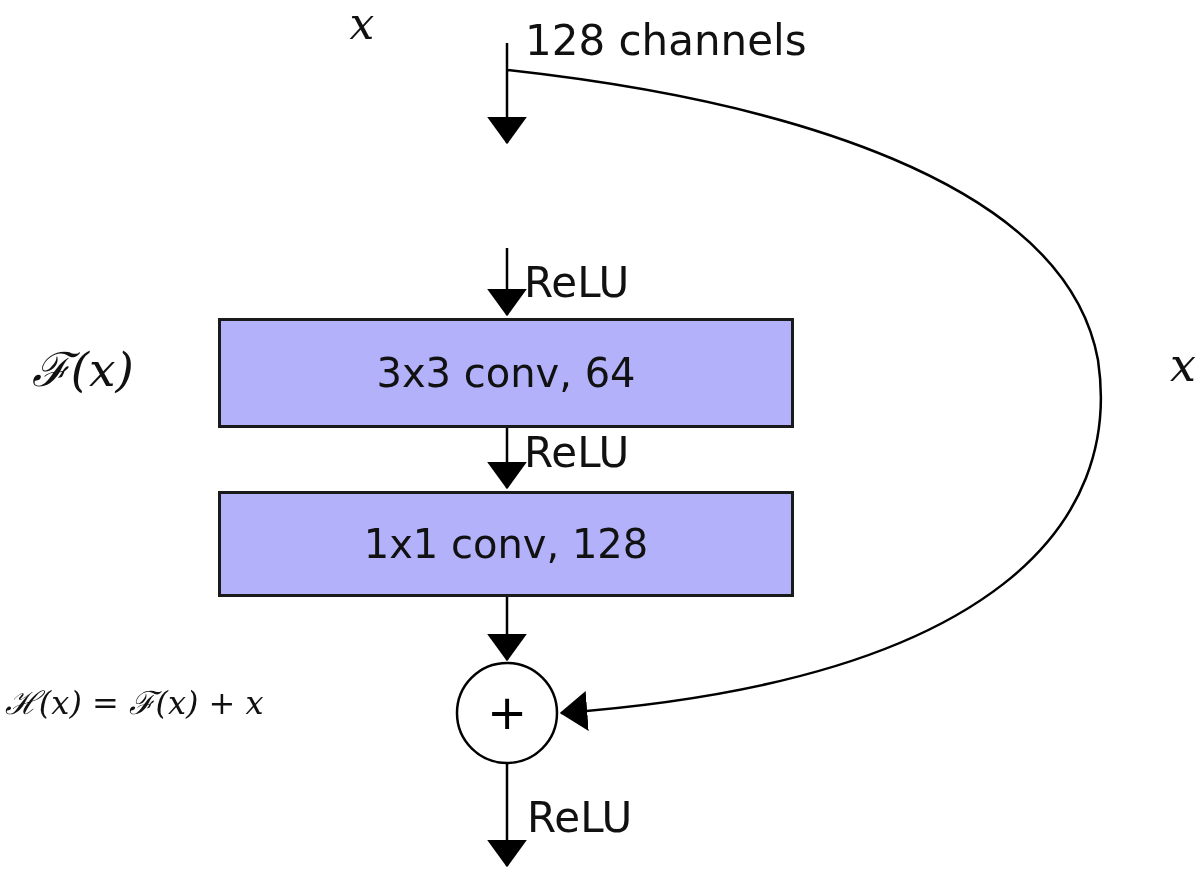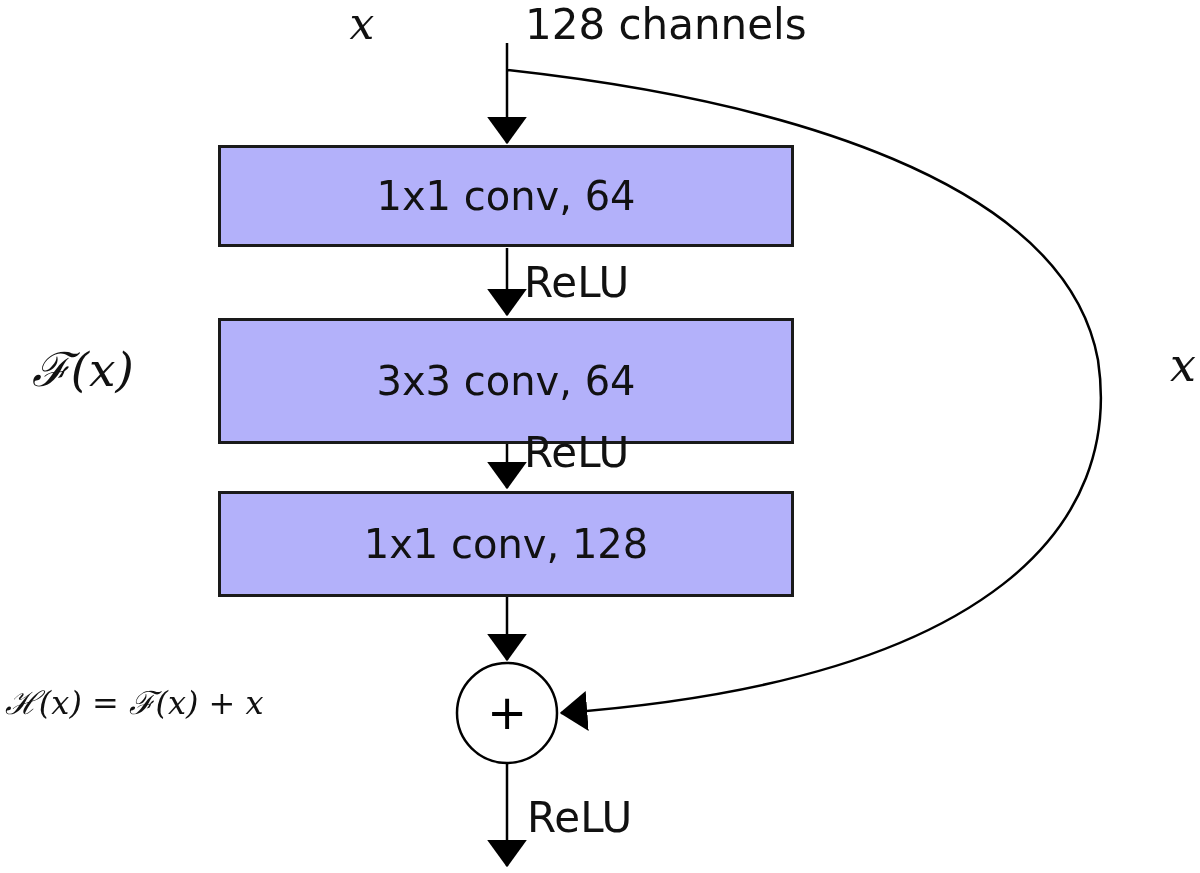--- a/index.html
+++ b/index.html
@@ -28,35 +28,35 @@
     background: #b3b1fa;
     border: 3px solid #1a1a1a;
     box-sizing: border-box;
     display: flex;
     align-items: center;
     justify-content: center;
     font-size: 40px;
     color: #111111;
   }
   .box.b1 { top: 145px; height: 102px; }
-  .box.b2 { top: 318px; height: 126px; }
+  .box.b2 { top: 318px; height: 110px; }
   .box.b3 { top: 491px; height: 106px; }
   .lbl {
     position: absolute;
     white-space: nowrap;
     line-height: 1.1;
   }
   .sans { font-size: 42px; font-family: "DejaVu Sans", "Liberation Sans", sans-serif; }
   .math {
     font-family: "DejaVu Serif", "Liberation Serif", serif;
     font-style: italic;
     font-size: 45px;
   }
   .top-x       { left: 340px; top: 0px;  width: 44px; text-align: center; font-size: 44px; }
-  .channels    { left: 525px; top: 2px; }
+  .channels    { left: 525px; top: 18px; }
   .relu1       { left: 524px; top: 260px; }
   .relu2       { left: 524px; top: 430px; }
   .relu3       { left: 527px; top: 795px; }
   .fx-label    { left: 32px;  top: 344px; font-size: 47px; }
   .eq-label    { left: 5px;   top: 686px; font-size: 32px; }
   .right-x     { left: 1160px; top: 340px; width: 46px; text-align: center; font-size: 46px; }
 </style>
 </head>
 <body>
 
@@ -79,23 +79,20 @@
 
     <line x1="507" y1="594" x2="507" y2="660" stroke="#000" stroke-width="2.5" marker-end="url(#arrowhead)"></line>
 
     <circle cx="507" cy="713" r="50" fill="#ffffff" stroke="#000" stroke-width="2.5"></circle>
 
     <text x="507" y="729" text-anchor="middle" font-size="48" font-family="DejaVu Sans, Liberation Sans, sans-serif" fill="#000">+</text>
 
     <line x1="507" y1="764" x2="507" y2="866" stroke="#000" stroke-width="2.5" marker-end="url(#arrowhead)"></line>
   </svg>
 
-  <div class="box b1" style="background: rgb(179, 177, 250); border-color: rgb(26, 26, 26);">
-    <span>1x1 conv, 64</span>
-  </div>
   <div class="box b2" style="background: rgb(179, 177, 250); border-color: rgb(26, 26, 26);">
     <span>3x3 conv, 64</span>
   </div>
   <div class="box b3" style="background: rgb(179, 177, 250); border-color: rgb(26, 26, 26);">
     <span>1x1 conv, 128</span>
   </div>
 
   <div class="lbl math top-x">x</div>
   <div class="lbl sans channels">128 channels</div>
   <div class="lbl sans relu1">ReLU</div>

